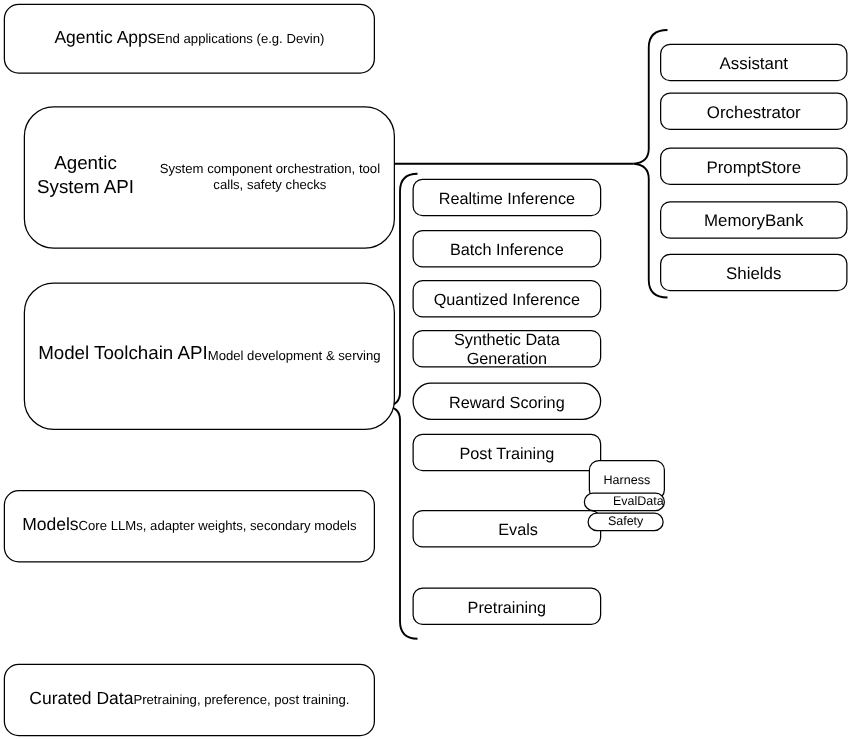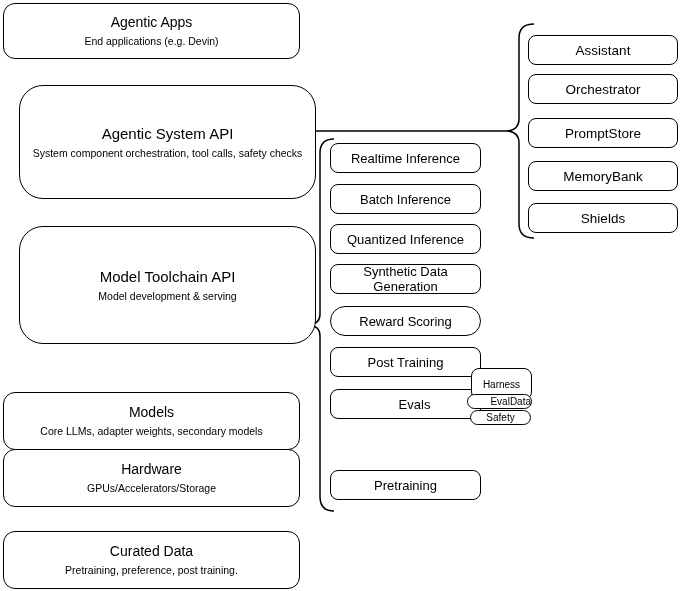--- a/index.html
+++ b/index.html
@@ -2,21 +2,21 @@
 <html><head>
 <meta charset="utf-8">
 <style>
   html,body{margin:0;padding:0;background:#ffffff;}
   #canvas{
     position:relative;width:682px;height:591px;background:#ffffff;
     font-family:"Liberation Sans",sans-serif;color:#000;overflow:hidden;
   }
   .box{
     position:absolute;background:#ffffff;border:1.3px solid #000000;
-    display:flex;flex-direction:column;align-items:center;justify-content:center;
+    display:flex;flex-direction:row;align-items:center;justify-content:center;
     text-align:center;box-sizing:border-box;z-index:2;
   }
   .lbox{left:3px;width:297px;border-radius:12px;}
   .lbox.big{border-radius:24px;margin-left:16px;}
   .ltitle{font-size:14px;line-height:1.25;margin-bottom:3px;}
   .lbox.big .ltitle{font-size:15px;}
   .lsub{font-size:10.5px;line-height:1.2;}
   .mbox{left:330px;width:151px;height:30px;border-radius:8px;font-size:13px;}
   .rbox{left:528px;width:150px;height:30px;border-radius:8px;font-size:13.5px;}
   .pill{
@@ -53,24 +53,20 @@
   <div class="box lbox big" style="top:226px;height:118px;">
     <div class="ltitle">Model Toolchain API</div>
     <div class="lsub">Model development &amp; serving</div>
   </div>
 
   <div class="box lbox" style="top:392px;height:58px;">
     <div class="ltitle">Models</div>
     <div class="lsub">Core LLMs, adapter weights, secondary models</div>
   </div>
 
-  <div class="box lbox" style="top:449px;height:58px;">
-    <div class="ltitle">Hardware</div>
-    <div class="lsub">GPUs/Accelerators/Storage</div>
-  </div>
 
   <div class="box lbox" style="top:531px;height:58px;">
     <div class="ltitle">Curated Data</div>
     <div class="lsub">Pretraining, preference, post training.</div>
   </div>
 
   <div class="box mbox" style="top:143px;">
     <span>Realtime Inference</span>
   </div>
   <div class="box mbox" style="top:184px;">
@@ -81,21 +77,21 @@
   </div>
   <div class="box mbox" style="top:264px;">
     <span>Synthetic Data Generation</span>
   </div>
   <div class="box mbox" style="top:306px;border-radius:15px;">
     <span>Reward Scoring</span>
   </div>
   <div class="box mbox" style="top:347px;">
     <span>Post Training</span>
   </div>
-  <div class="box mbox" style="top:389px;padding-left:18px;">
+  <div class="box mbox" style="top:408px;padding-left:18px;">
     <span>Evals</span>
   </div>
   <div class="box mbox" style="top:470px;">
     <span>Pretraining</span>
   </div>
 
   <div class="pill" style="left:471px;top:368px;width:61px;height:32px;">
     <span>Harness</span>
   </div>
   <div class="pill" style="left:467px;top:394px;width:65px;height:15px;justify-content:flex-end;">

